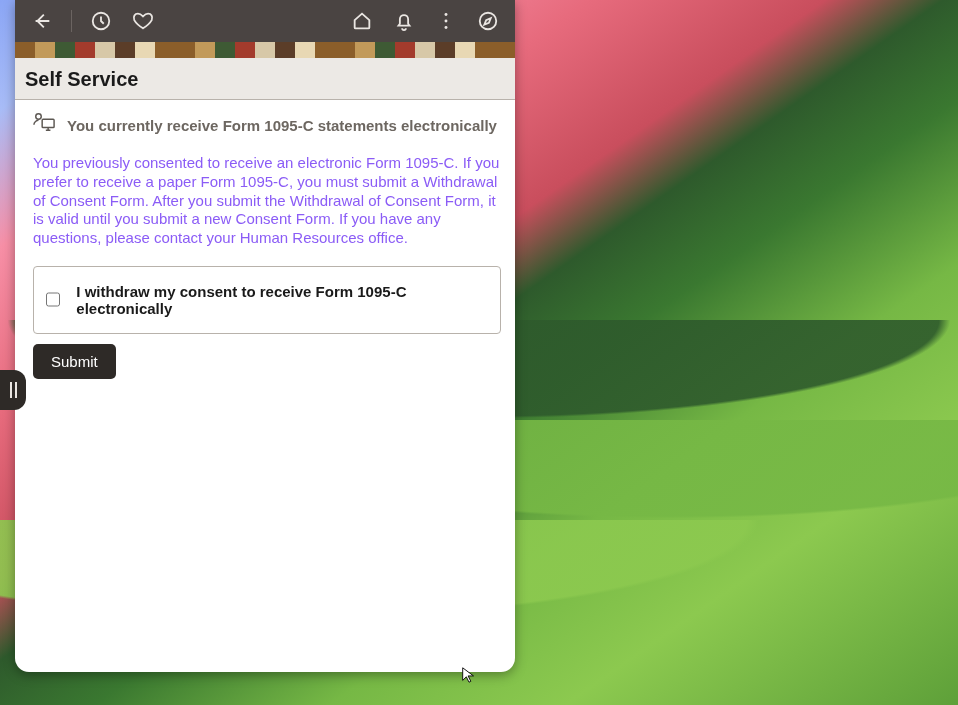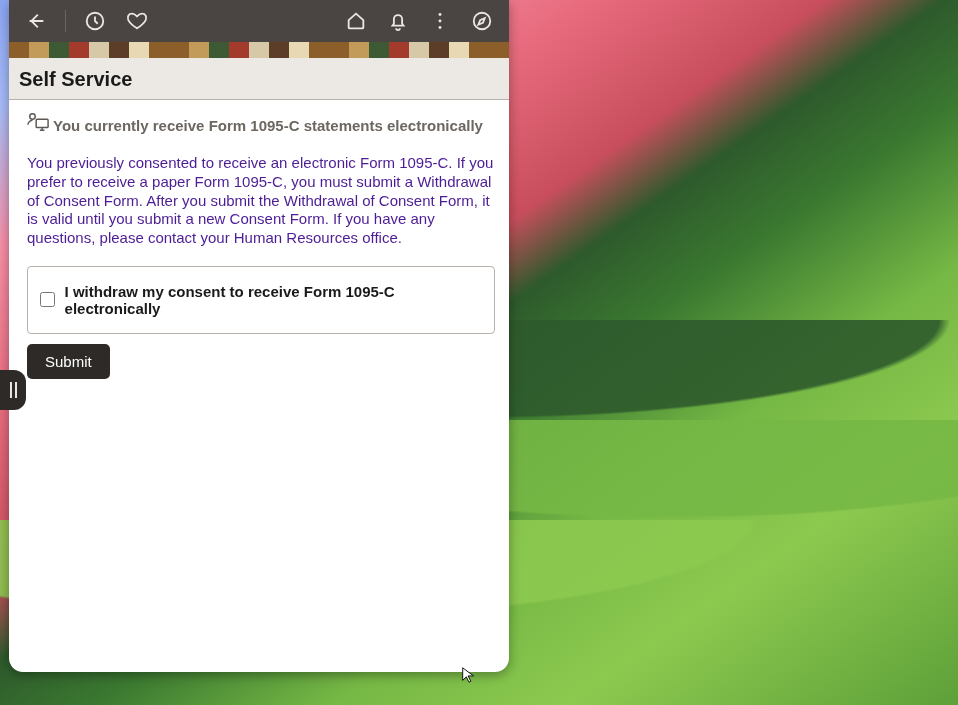--- a/index.html
+++ b/index.html
@@ -20,21 +20,21 @@
   }
   .wave2 { top: 420px; height: 400px;
     background: radial-gradient(120% 60% at 70% 0%, rgba(118,184,69,0.9) 0%, rgba(118,184,69,0.9) 40%, transparent 41%);
   }
   .wave3 { top: 520px; height: 400px;
     background: radial-gradient(120% 60% at 30% 0%, rgba(140,201,79,0.9) 0%, rgba(140,201,79,0.9) 40%, transparent 41%);
   }
 
   .app-window {
     position: absolute;
-    left: 9px; top: 0;
+    left: 15px; top: 0;
     width: 500px;
     height: 672px;
     background: #fff;
     border-radius: 0 0 14px 14px;
     box-shadow: 0 3px 12px rgba(0,0,0,0.35);
     overflow: hidden;
     display: flex;
     flex-direction: column;
   }
 
@@ -74,48 +74,48 @@
   }
   .page-title-bar h1 {
     font-size: 20px;
     font-weight: 700;
     color: #1a1a1a;
   }
 
   .status-row {
     display: flex;
     align-items: center;
-    gap: 2px;
+    gap: 10px;
     padding: 12px 12px 6px 16px;
   }
   .status-row .status-icon svg {
     stroke: #5d5853; fill: none; stroke-width: 1.6;
     width: 26px; height: 22px;
   }
   .status-row .status-text {
     font-size: 15px;
     font-weight: 700;
     color: #6d6761;
   }
 
   .body-copy {
     padding: 10px 14px 6px 18px;
     font-size: 15px;
-    color: #4c1d95;
+    color: #8b5cf6;
     line-height: 1.25;
   }
 
   .consent-box {
     margin: 12px 14px 0 18px;
     border: 1px solid #b8b2ab;
     border-radius: 4px;
     padding: 16px 12px;
     display: flex;
     align-items: center;
-    gap: 10px;
+    gap: 16px;
   }
   .consent-box input[type=checkbox] {
     width: 15px; height: 15px;
     accent-color: #333;
   }
   .consent-box label {
     font-size: 15px;
     font-weight: 700;
     color: #1a1a1a;
   }

